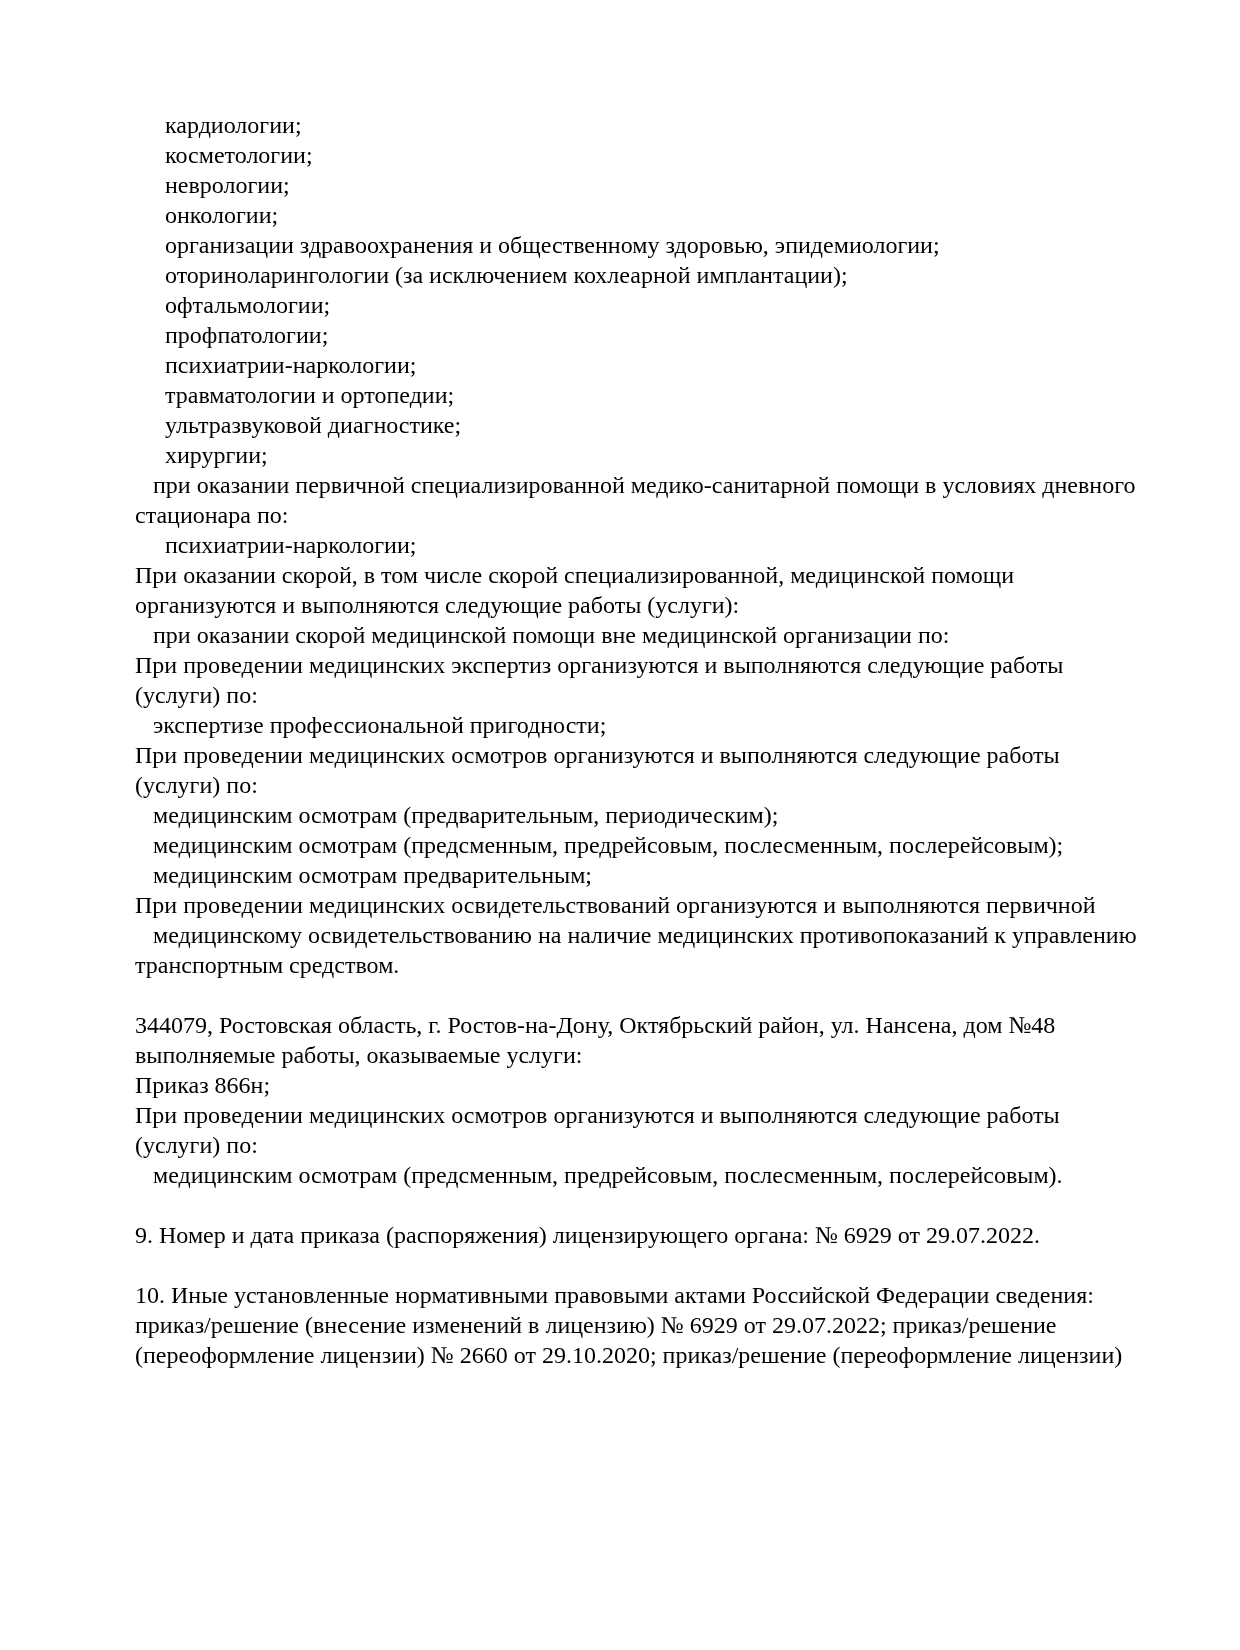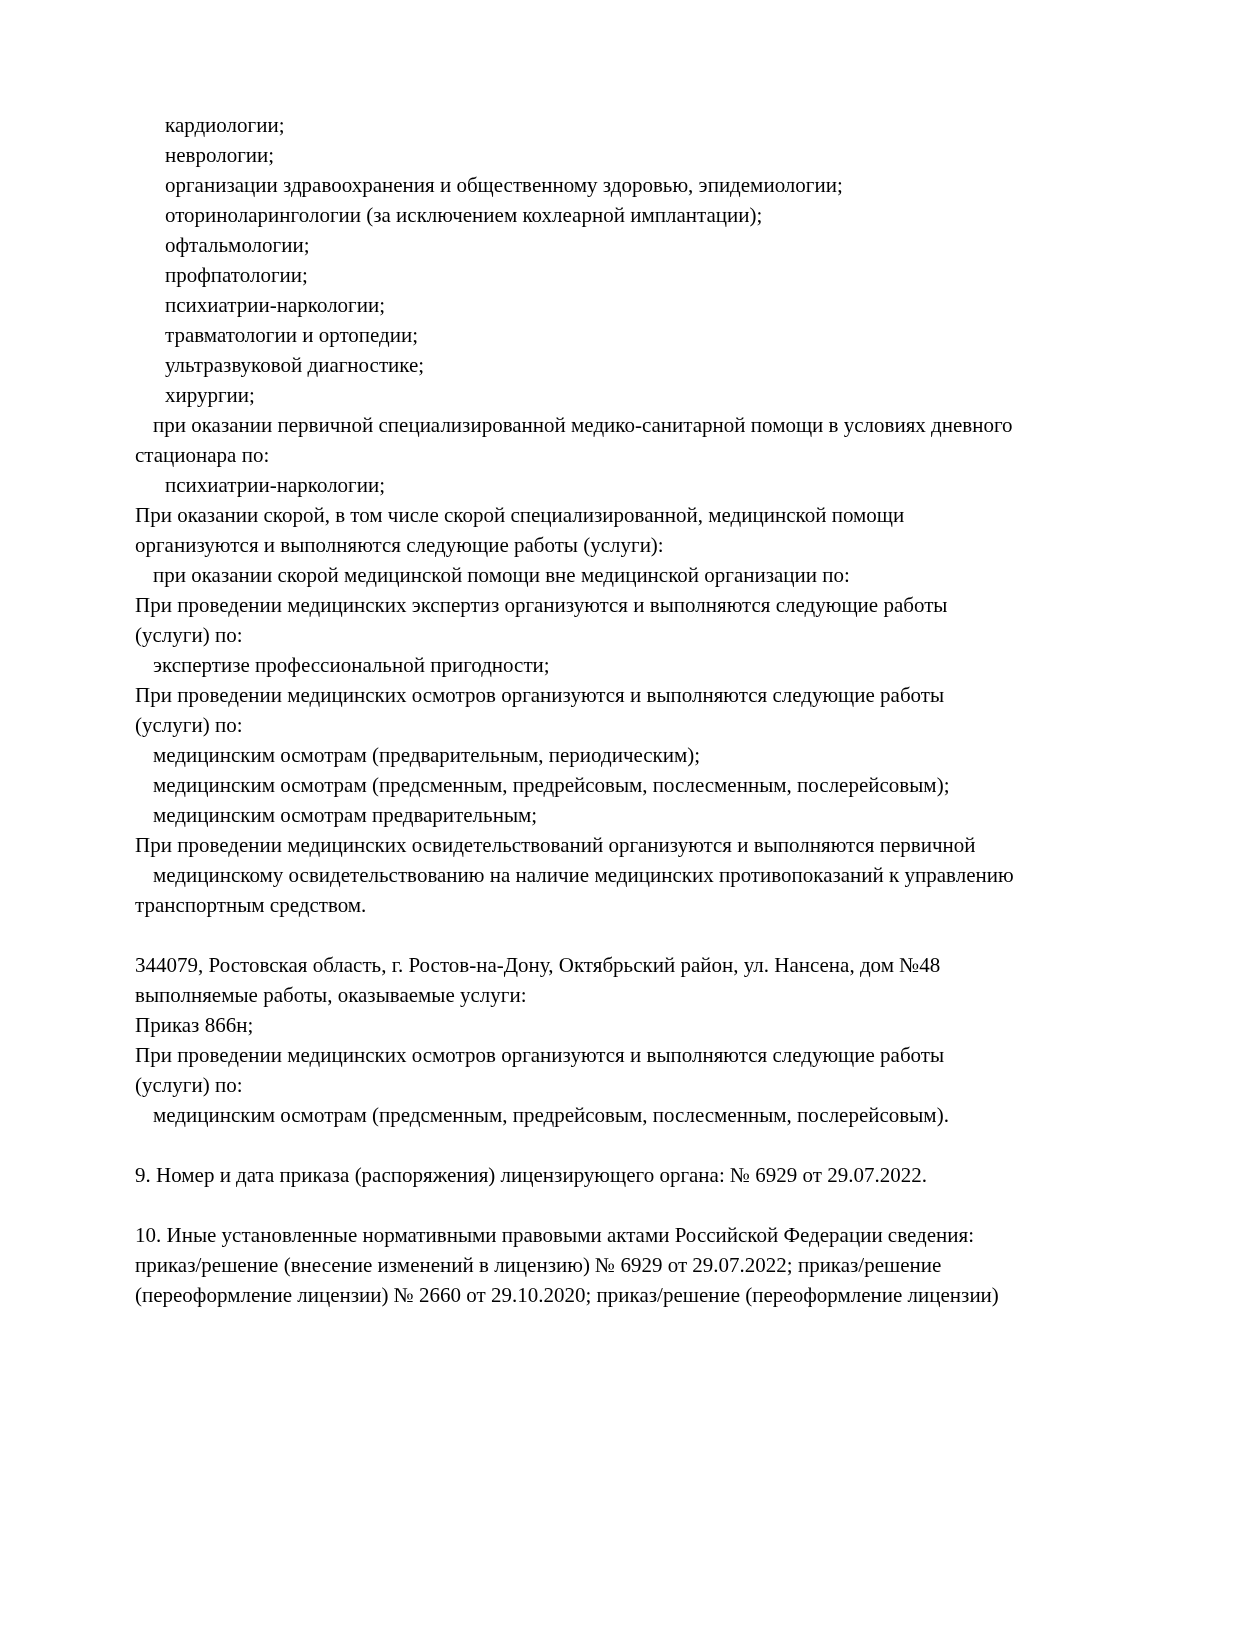--- a/index.html
+++ b/index.html
@@ -10,38 +10,40 @@
   }
   .page {
     position: relative;
     width: 1240px;
     height: 1650px;
     background: #ffffff;
     box-sizing: border-box;
     padding: 110px 60px 0 135px;
     overflow: hidden;
     font-family: "Liberation Serif", "DejaVu Serif", serif;
-    font-size: 21px;
+    font-size: 24px;
     line-height: 30px;
     color: #000000;
   }
   .ln {
     min-height: 30px;
     white-space: nowrap;
   }
   .i1 { padding-left: 18px; font-family: Liberation Serif, serif; }
   .i2 { padding-left: 30px; }
   .blank { }
 </style>
 </head>
 <body>
 
 <div class="page">
   <div class="ln i2">кардиологии;</div>
+  <div class="ln i2">косметологии;</div>
   <div class="ln i2">неврологии;</div>
+  <div class="ln i2">онкологии;</div>
   <div class="ln i2">организации здравоохранения и общественному здоровью, эпидемиологии;</div>
   <div class="ln i2">оториноларингологии (за исключением кохлеарной имплантации);</div>
   <div class="ln i2">офтальмологии;</div>
   <div class="ln i2">профпатологии;</div>
   <div class="ln i2">психиатрии-наркологии;</div>
   <div class="ln i2">травматологии и ортопедии;</div>
   <div class="ln i2">ультразвуковой диагностике;</div>
   <div class="ln i2">хирургии;</div>
   <div class="ln i1">при оказании первичной специализированной медико-санитарной помощи в условиях дневного</div>
   <div class="ln">стационара по:</div>

